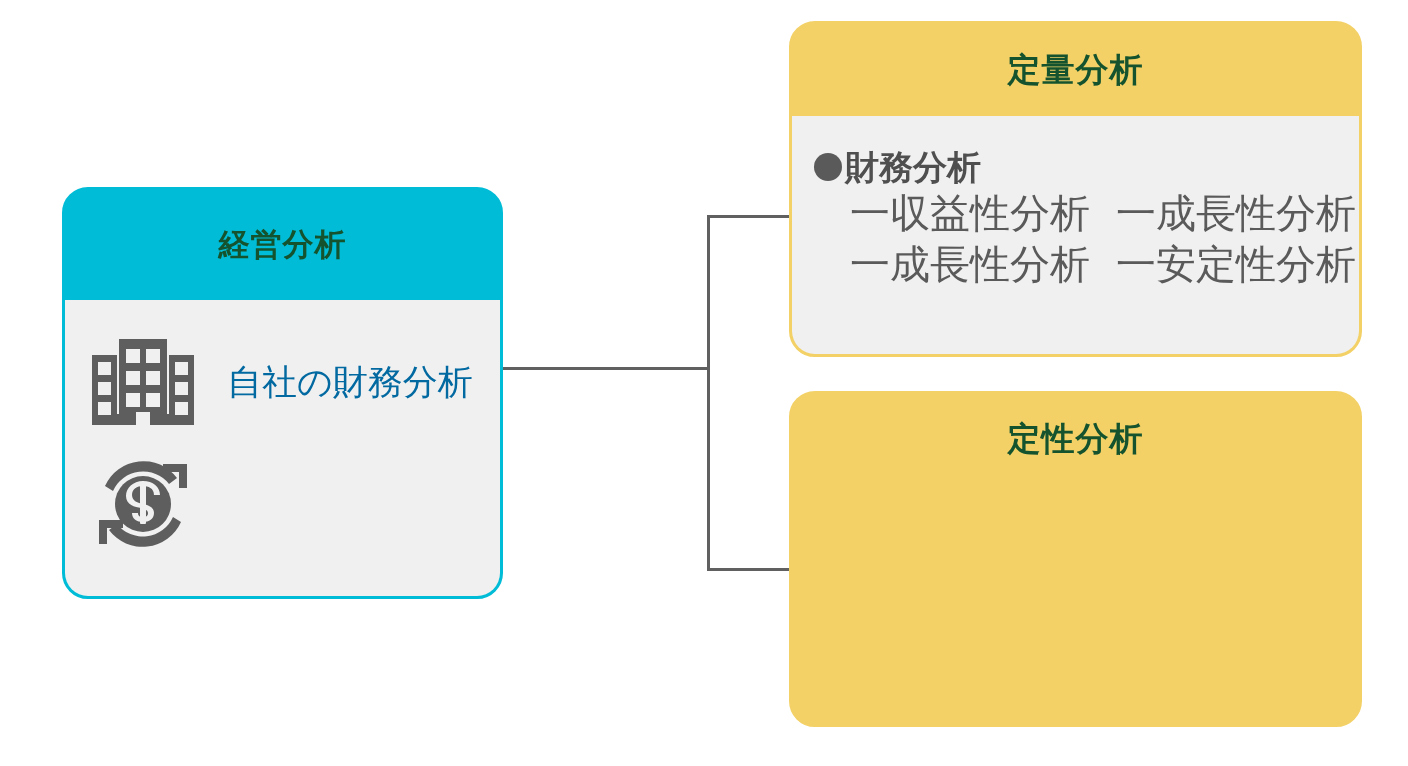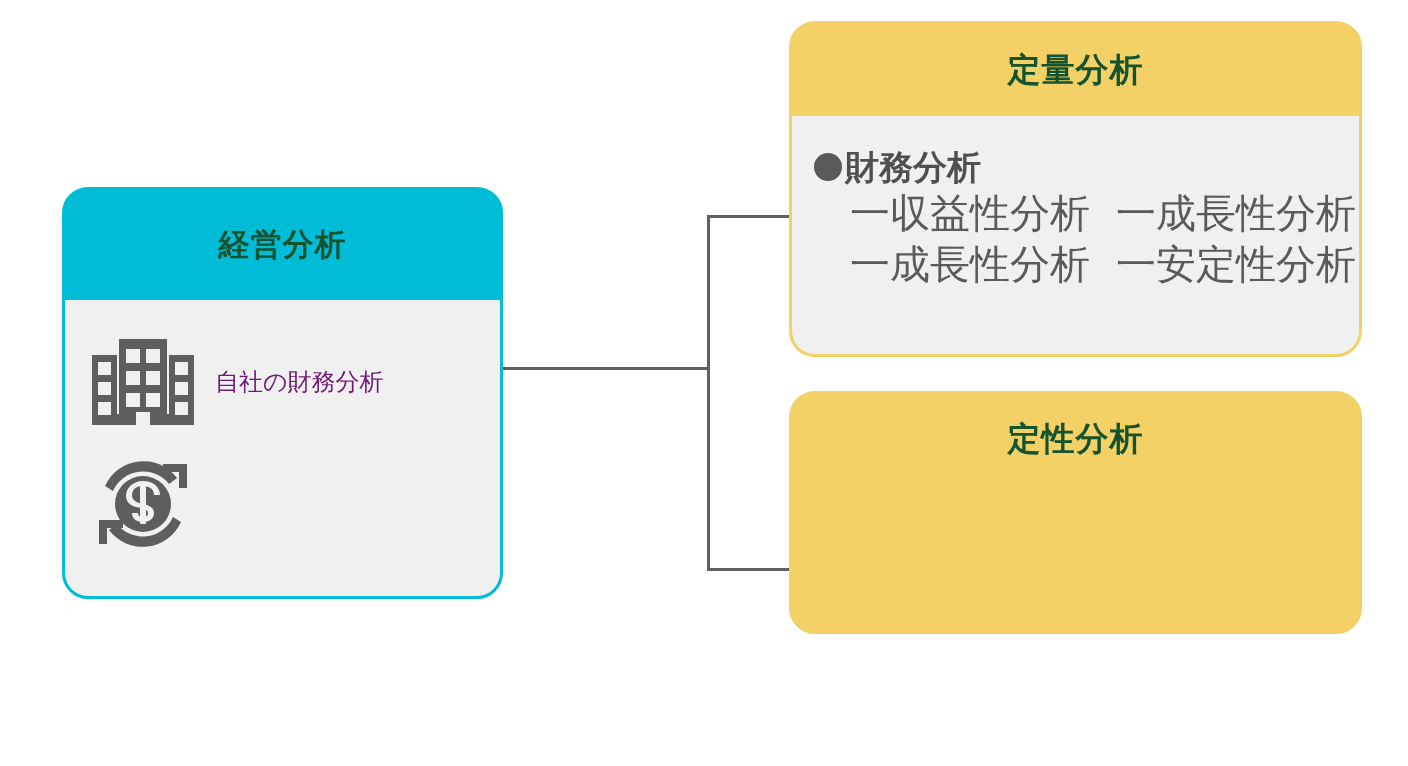--- a/index.html
+++ b/index.html
@@ -83,23 +83,23 @@
   .feature-icon {
     width: 112px;
     height: 100px;
     flex: 0 0 112px;
     display: flex;
     align-items: center;
     justify-content: center;
   }
 
   .feature-label {
-    font-size: 24px;
-    color: #701a75;
-    margin-left: 16px;
+    font-size: 35px;
+    color: #0369a1;
+    margin-left: 28px;
     white-space: nowrap;
   }
 
   
   .card-yellow {
     background: #F3D167;
     border: 3px solid #F3D167;
   }
   .card-yellow .card-header {
     background: #F3D167;
@@ -112,21 +112,21 @@
     width: 573px;
     height: 336px;
   }
   #card-quantitative .card-header { height: 92px; }
   #card-quantitative .card-body { padding: 32px 0 0 22px; }
 
   #card-qualitative {
     left: 789px;
     top: 391px;
     width: 573px;
-    height: 243px;
+    height: 336px;
   }
   #card-qualitative .card-header { height: 90px; }
   #card-qualitative .card-body { padding: 14px 0 0 12px; }
 
   
   .group-title {
     font-size: 34px;
     font-weight: bold;
     color: #4F4F4F;
     line-height: 1.12;

